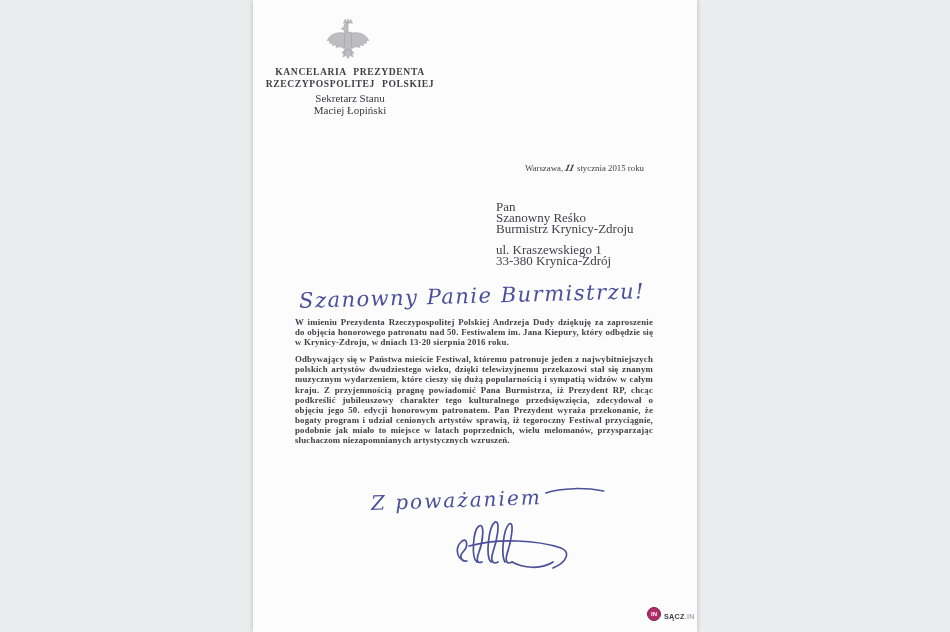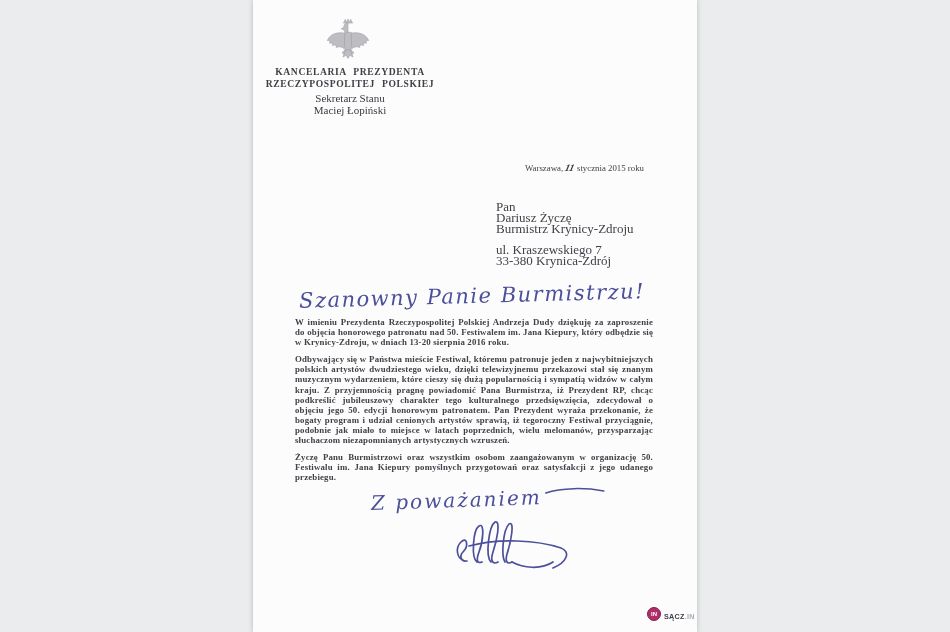--- a/index.html
+++ b/index.html
@@ -83,33 +83,32 @@
 
 
     <div class="abs dateline">
       <span>Warszawa,</span>
       <span class="hand-day">11</span>
       <span>stycznia 2015 roku</span>
     </div>
 
     <div class="abs recipient">
       <div>Pan</div>
-      <div>Dariusz Życzę</div>
+      <div>Szanowny Reśko</div>
       <div>Burmistrz Krynicy-Zdroju</div>
       <div class="gap"></div>
-      <div>ul. Kraszewskiego 7</div>
+      <div>ul. Kraszewskiego 1</div>
       <div>33-380 Krynica-Zdrój</div>
     </div>
 
     <div class="abs greeting hand">Szanowny Panie Burmistrzu!</div>
 
     <div class="abs bodytext">
       <p>W imieniu Prezydenta Rzeczypospolitej Polskiej Andrzeja Dudy dziękuję za zaproszenie do objęcia honorowego patronatu nad 50. Festiwalem im. Jana Kiepury, który odbędzie się w Krynicy-Zdroju, w dniach 13-20 sierpnia 2016 roku.</p>
       <p>Odbywający się w Państwa mieście Festiwal, któremu patronuje jeden z najwybitniejszych polskich artystów dwudziestego wieku, dzięki telewizyjnemu przekazowi stał się znanym muzycznym wydarzeniem, które cieszy się dużą popularnością i sympatią widzów w całym kraju. Z przyjemnością pragnę powiadomić Pana Burmistrza, iż Prezydent RP, chcąc podkreślić jubileuszowy charakter tego kulturalnego przedsięwzięcia, zdecydował o objęciu jego 50. edycji honorowym patronatem. Pan Prezydent wyraża przekonanie, że bogaty program i udział cenionych artystów sprawią, iż tegoroczny Festiwal przyciągnie, podobnie jak miało to miejsce w latach poprzednich, wielu melomanów, przysparzając słuchaczom niezapomnianych artystycznych wzruszeń.</p>
-      <p>Życzę Panu Burmistrzowi oraz wszystkim osobom zaangażowanym w organizację 50. Festiwalu im. Jana Kiepury pomyślnych przygotowań oraz satysfakcji z jego udanego przebiegu.</p>
     </div>
 
     <div class="abs closing hand">
       <span>Z poważaniem</span><svg width="62" height="14" viewBox="0 0 62 14">
         <path d="M2,9 C18,4 42,5 60,9" fill="none" stroke="#4c509a" stroke-width="1.5" stroke-linecap="round"></path>
       </svg>
     </div>
 
     <svg class="abs signature" width="132" height="66" viewBox="0 0 132 66">
       <g fill="none" stroke="#4c509a" stroke-width="1.7" stroke-linecap="round">

